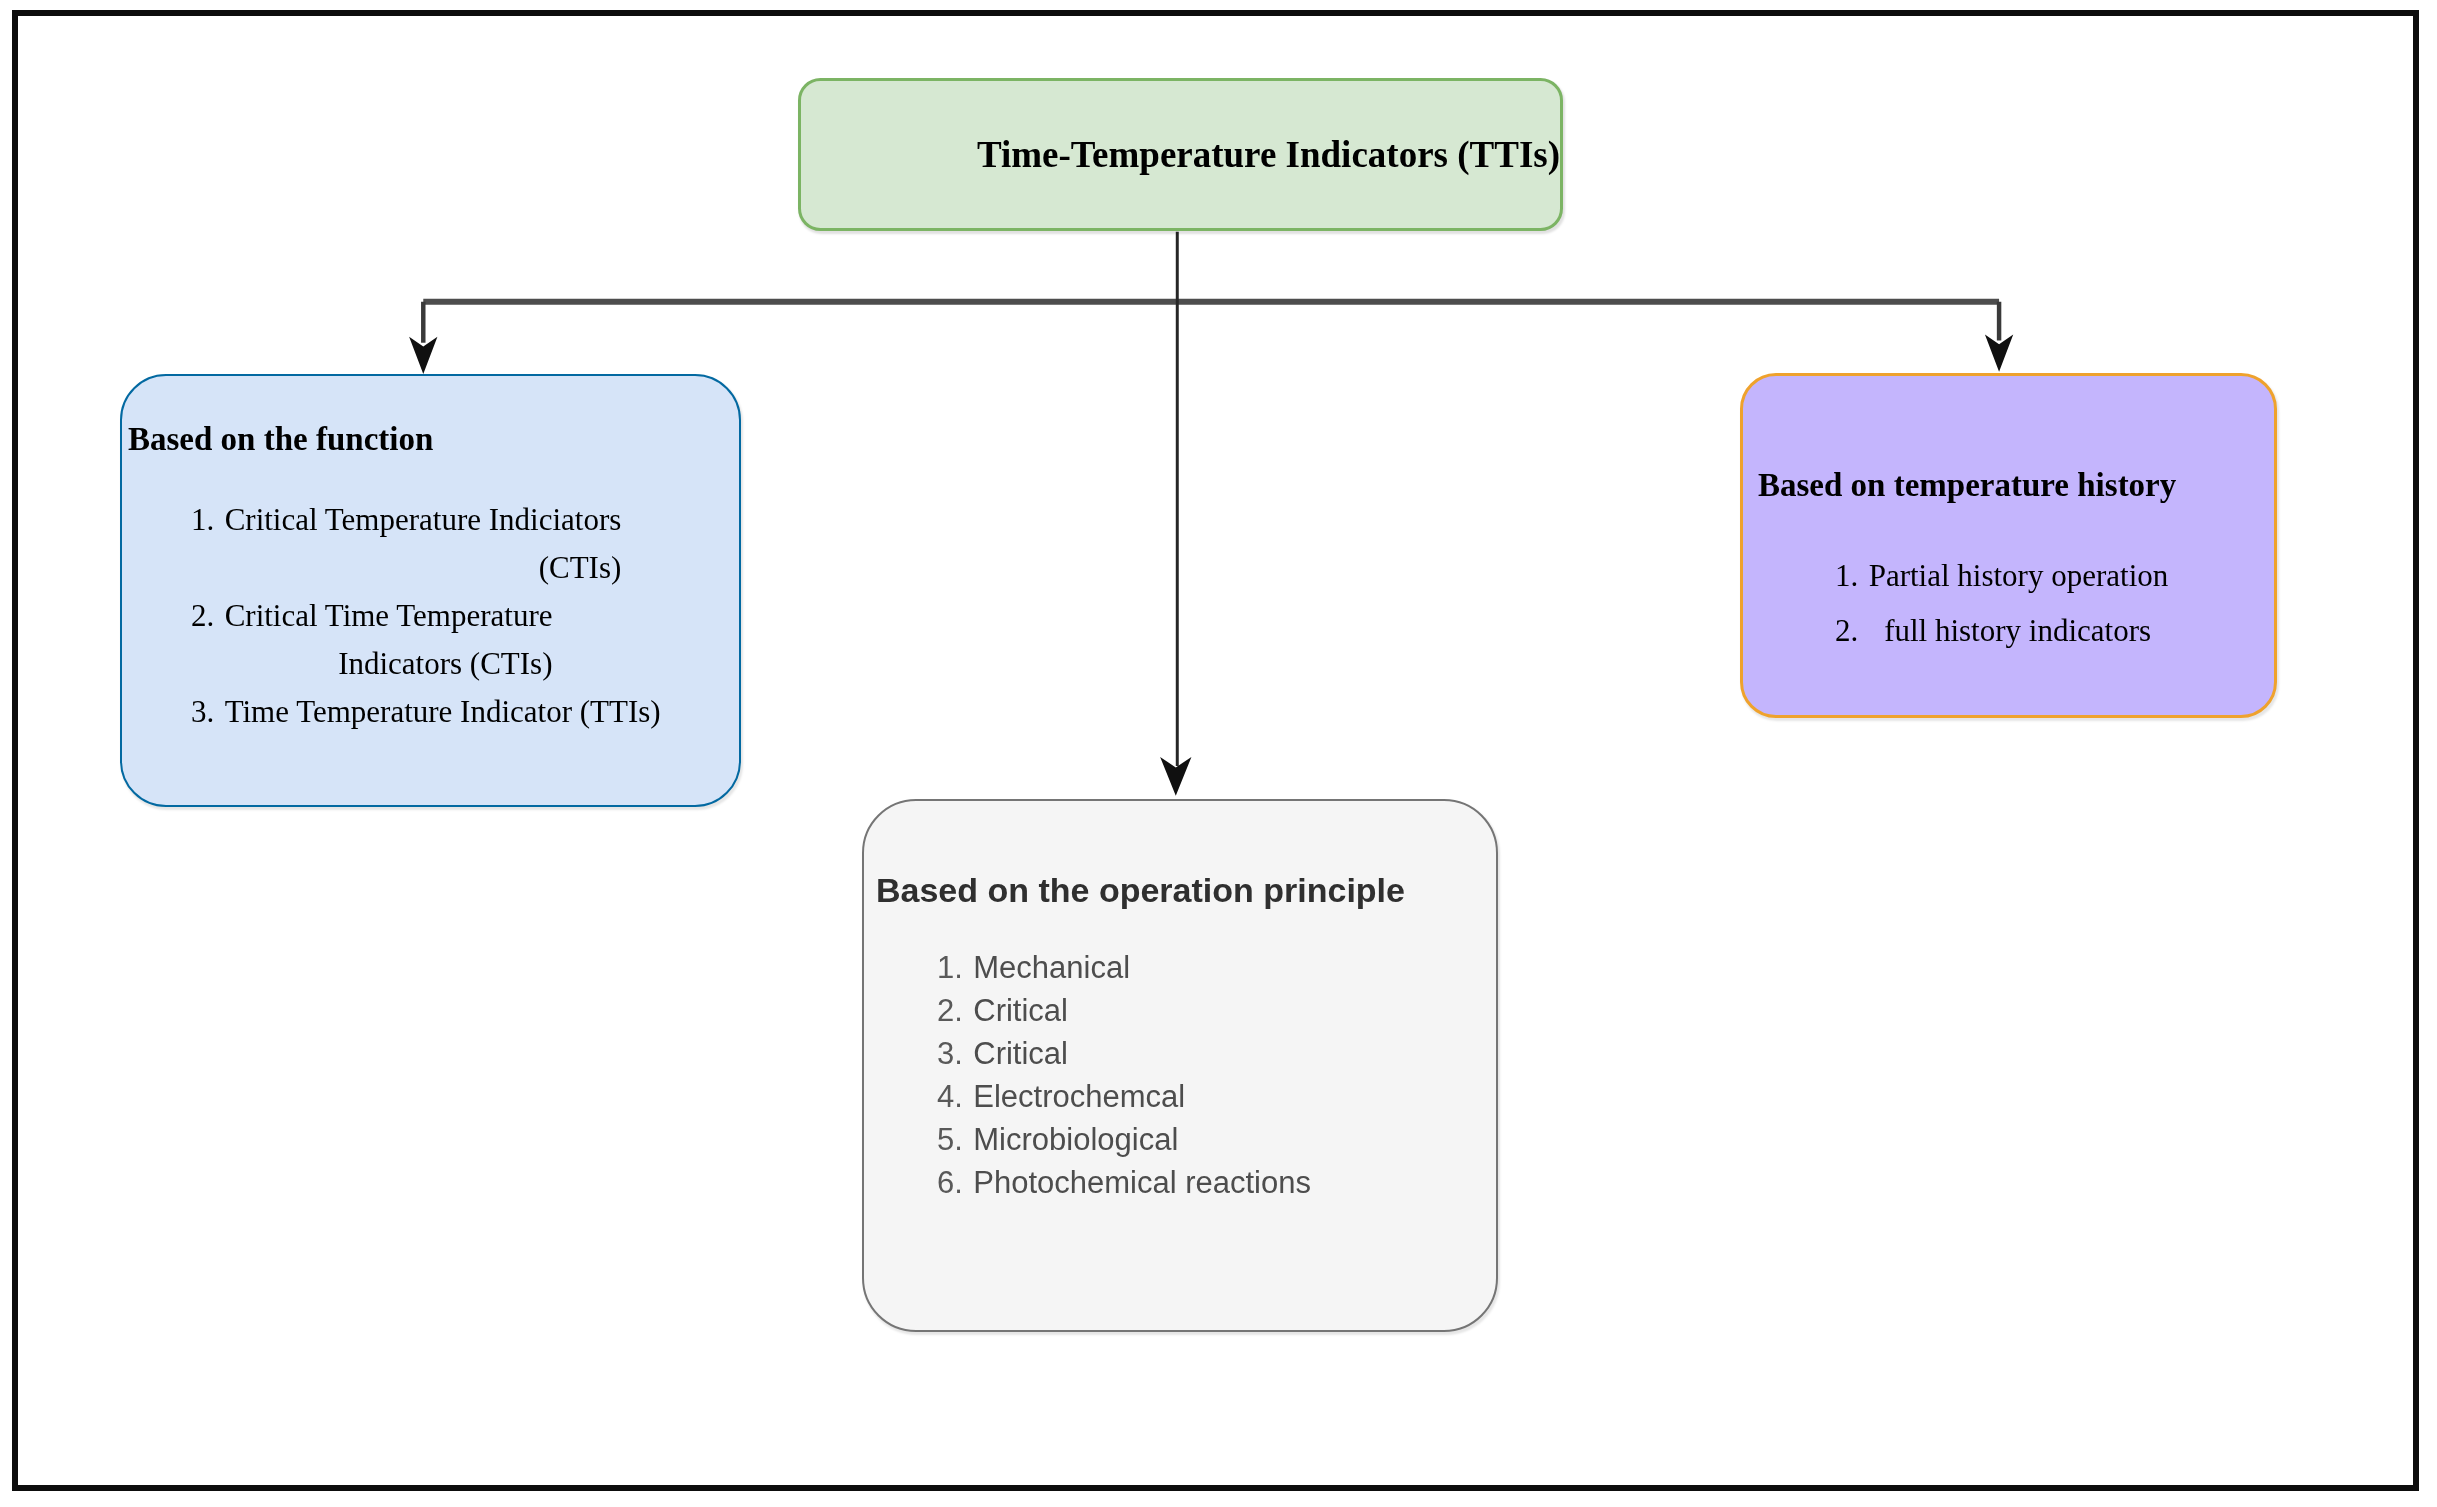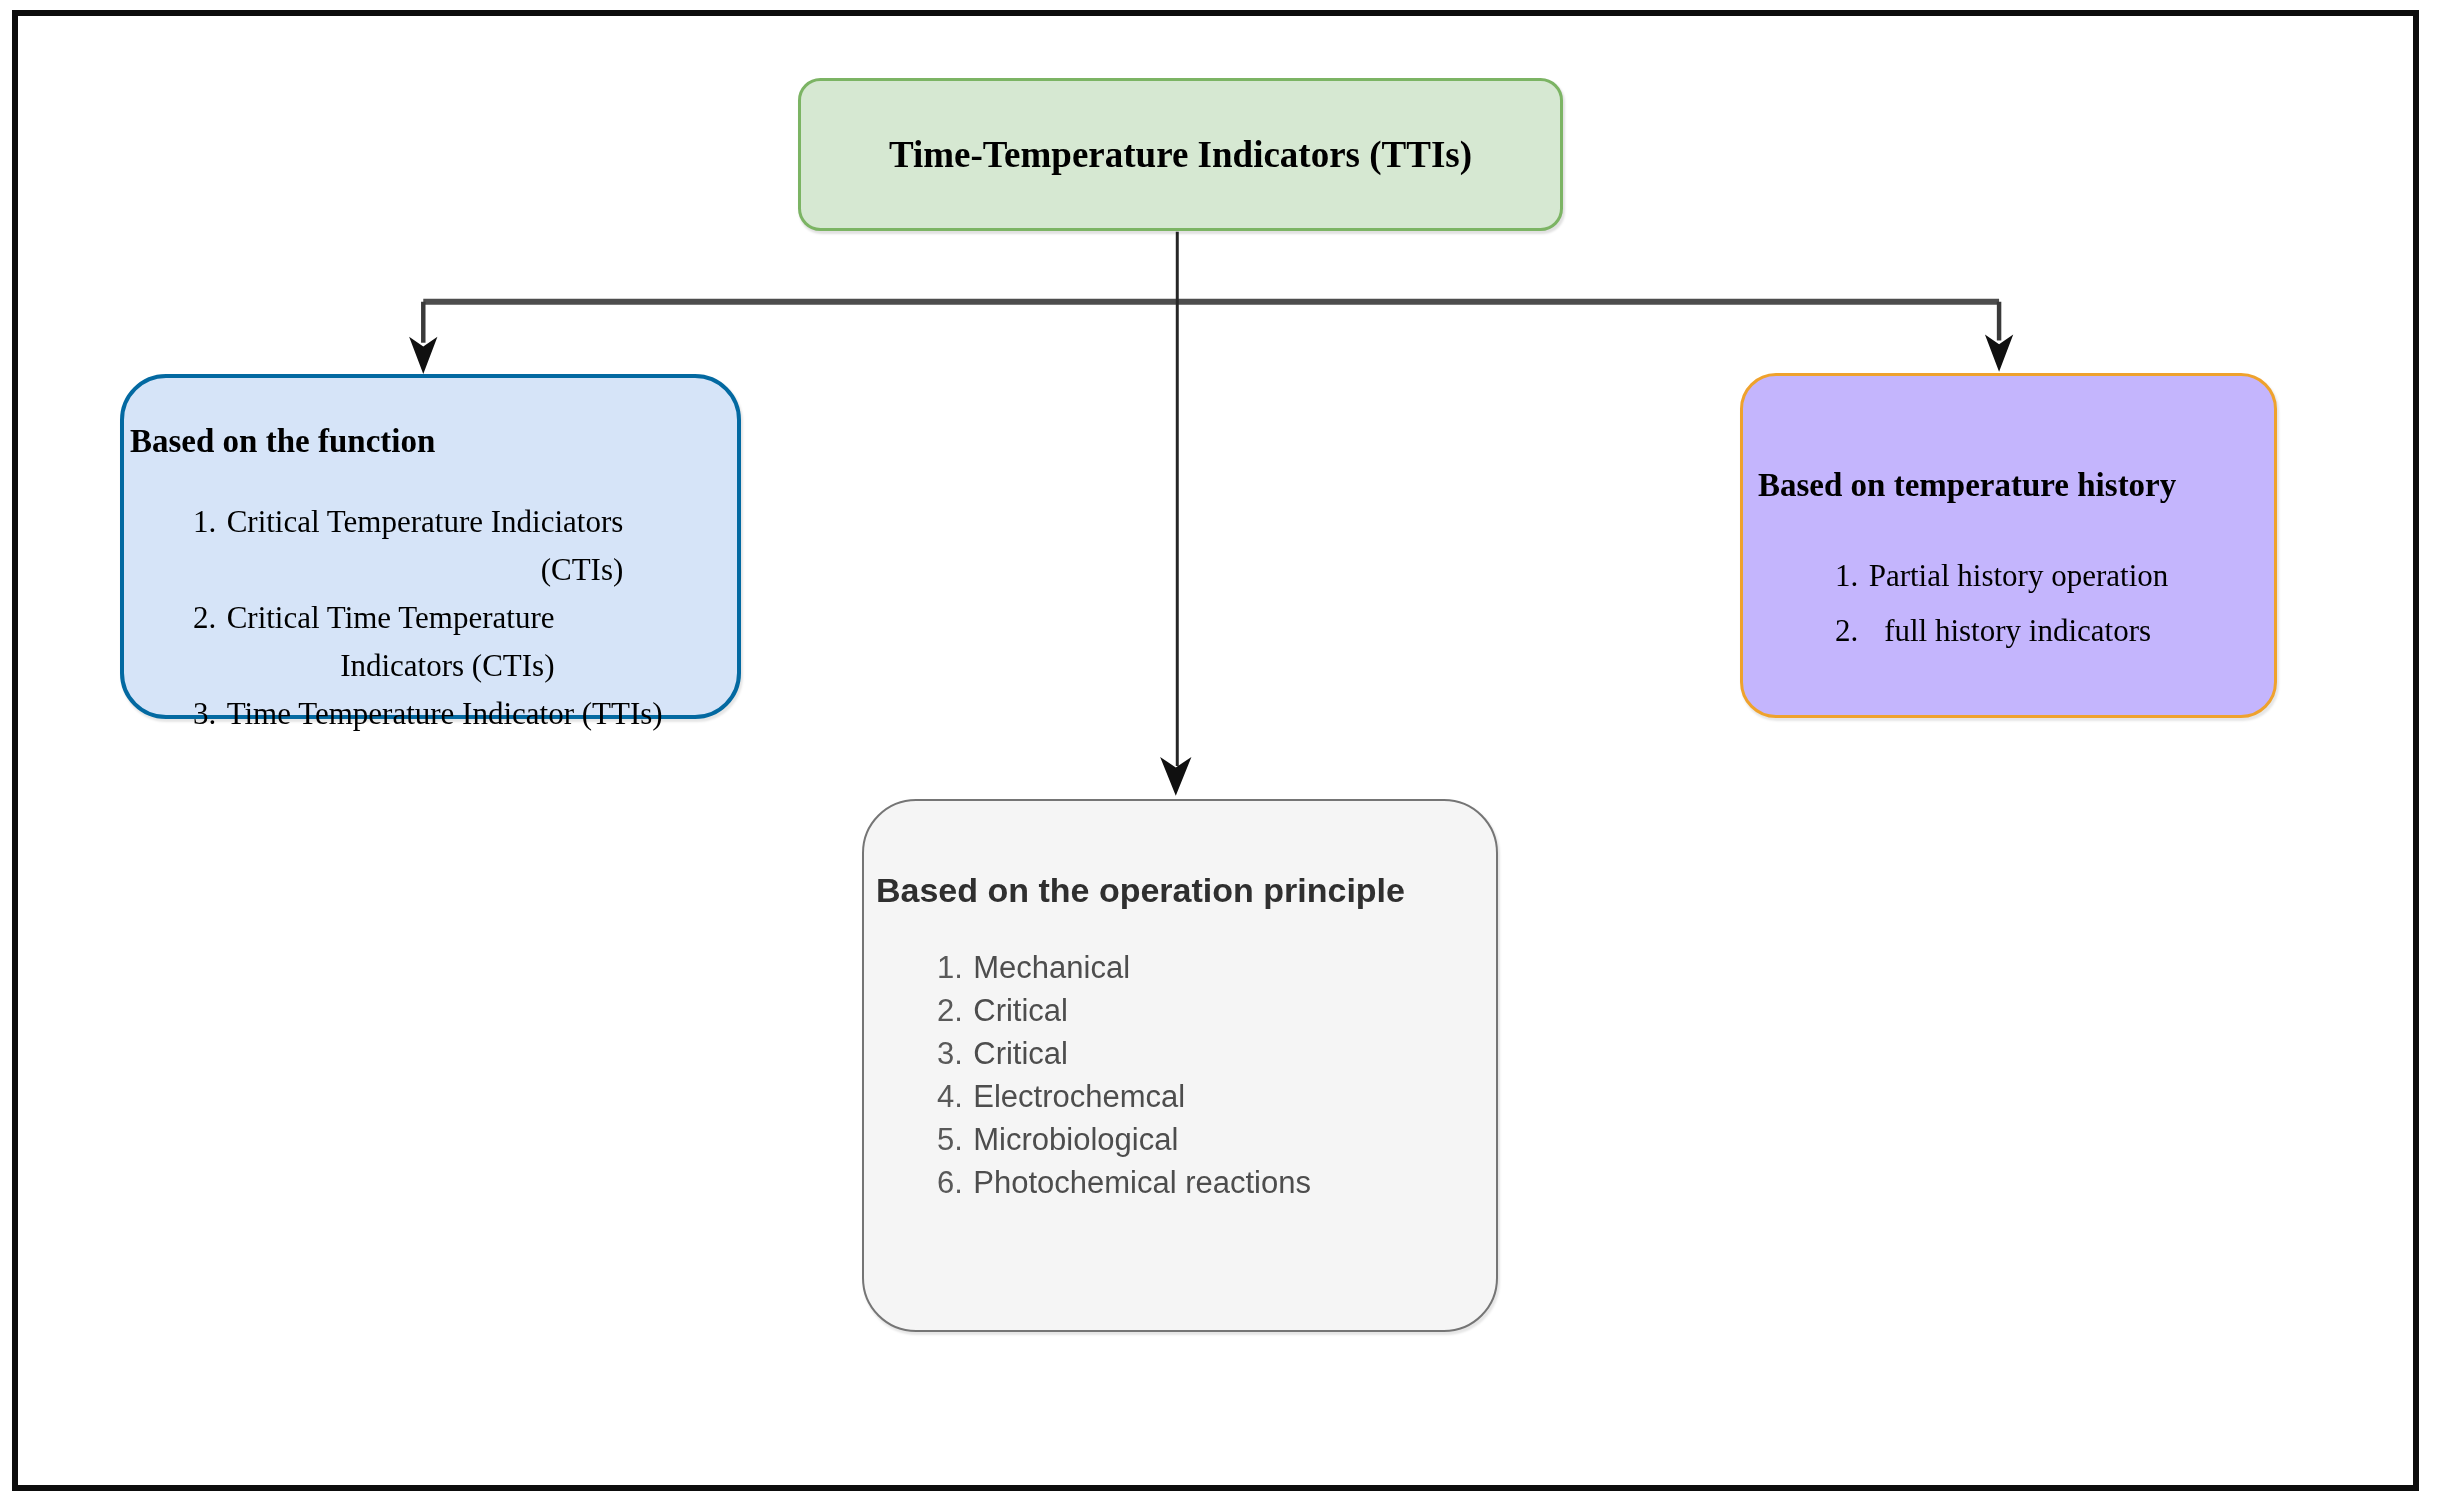--- a/index.html
+++ b/index.html
@@ -43,21 +43,21 @@
     left: 798px;
     top: 78px;
     width: 765px;
     height: 153px;
     background: #d6e8d2;
     border: 3px solid #7cb464;
     border-radius: 22.4px;
     box-shadow: 1.5px 2.2px 2.2px rgba(0,0,0,0.12);
     display: flex;
     align-items: center;
-    justify-content: center;
+    justify-content: flex-end;
   }
   .node-root .root-label {
     font-size: 37px;
     font-weight: bold;
     text-align: center;
     letter-spacing: 0px;
   }
   
   .branch-heading {
     font-weight: bold;
@@ -78,23 +78,23 @@
   }
   .item-text {
     white-space: pre-wrap;
     text-align: right;
   }
   
   .node-function {
     left: 120px;
     top: 374px;
     width: 621px;
-    height: 345px;
+    height: 433px;
     background: #d6e4f8;
-    border: 4px solid #0369a1;
+    border: 2px solid #0369a1;
     border-radius: 46px;
     box-shadow: 1.5px 2.2px 2.2px rgba(0,0,0,0.10);
   }
   .node-function .branch-heading {
     margin: 45px 0 0 6px;
     font-size: 33px;
   }
   .node-function .branch-list {
     margin-top: 37px;
     padding-left: 69px;

